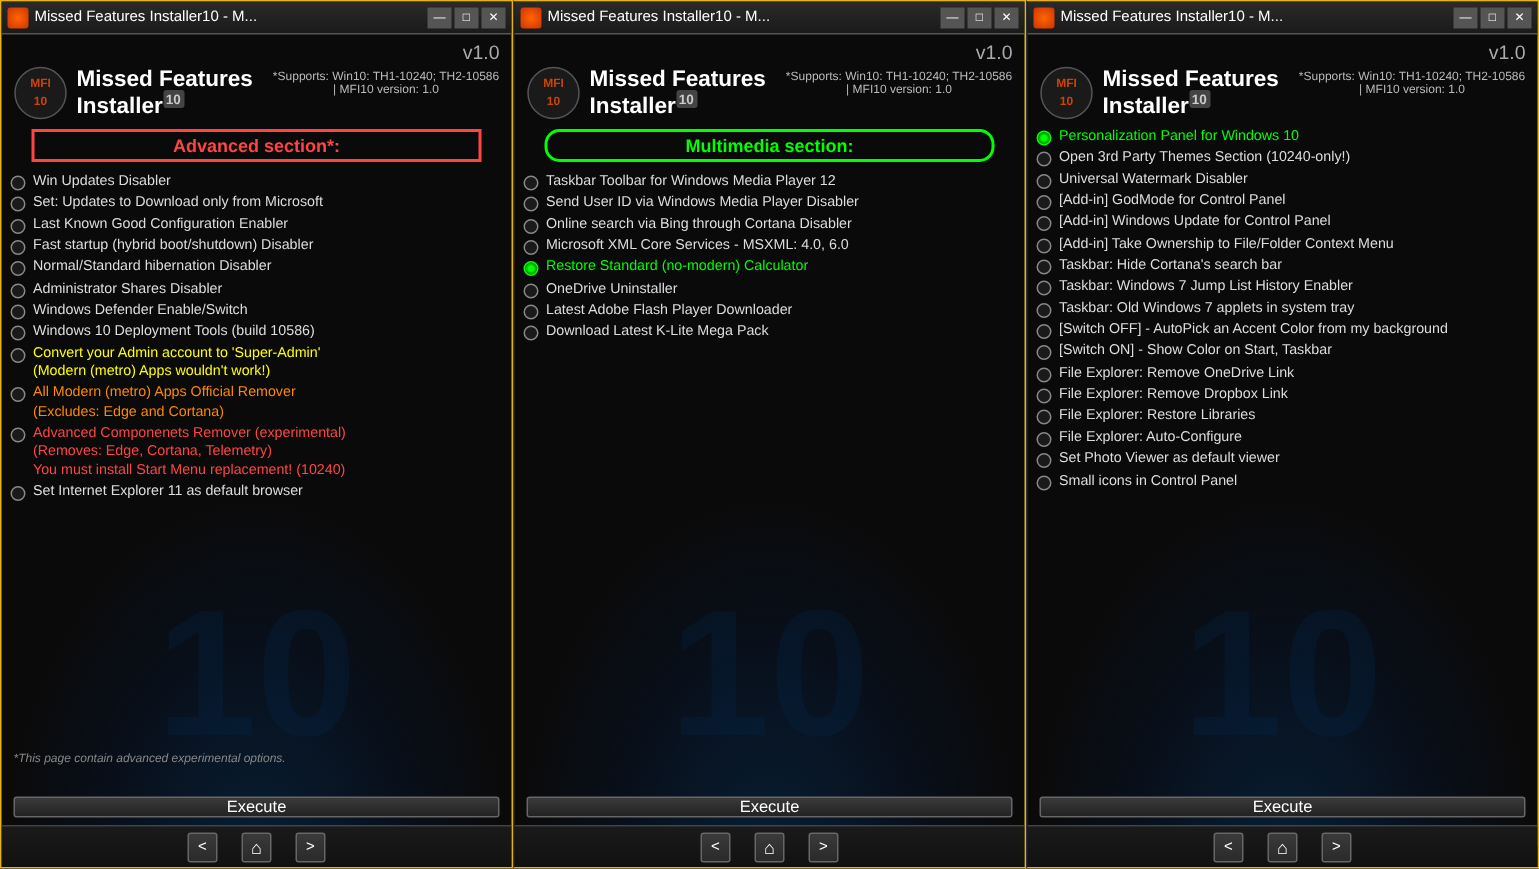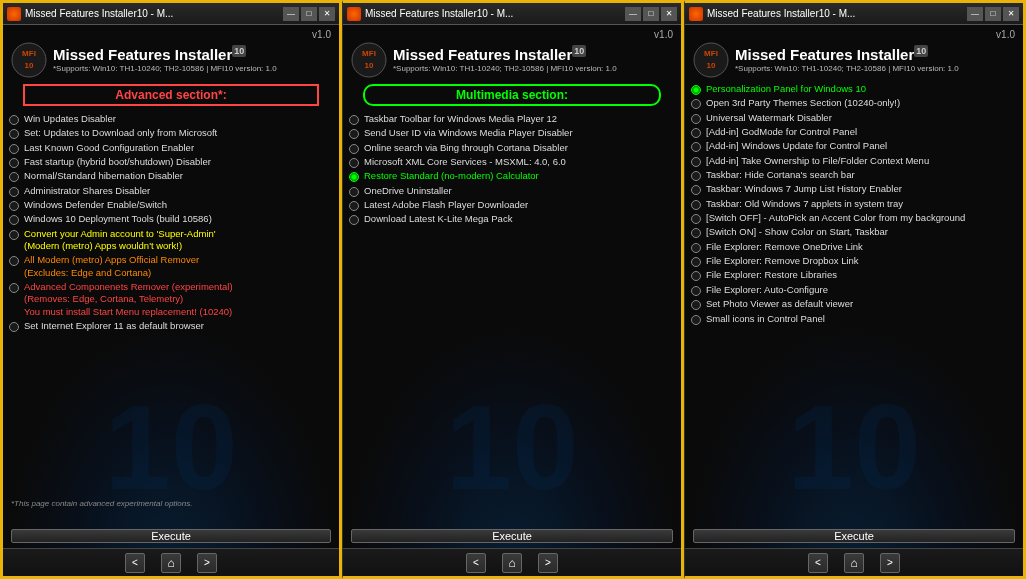--- a/index.html
+++ b/index.html
@@ -10,21 +10,21 @@
       display: flex;
       flex-direction: row;
       font-family: Arial, sans-serif;
       overflow: hidden;
     }
 
     .window {
       width: 342px;
       height: 579px;
       background: #0a0a0a;
-      border: 3px solid #eab308;
+      border: 1px solid #eab308;
       display: flex;
       flex-direction: column;
       position: relative;
       overflow: hidden;
     }
 
     
     .window::before {
       content: '';
       position: absolute;
@@ -95,40 +95,40 @@
     }
 
     
     .header-area {
       padding: 4px 8px 2px 8px;
       flex-shrink: 0;
     }
 
     .version-text {
       color: #aaa;
-      font-size: 10px;
+      font-size: 13px;
       text-align: right;
     }
 
     .logo-row {
       display: flex;
       align-items: center;
       gap: 6px;
       margin-top: 2px;
     }
 
     .logo-icon {
       width: 36px;
       height: 36px;
       flex-shrink: 0;
     }
 
     .app-title-block {
       display: flex;
-      flex-direction: column;
+      flex-direction: row;
     }
 
     .app-title {
       color: #fff;
       font-size: 15px;
       font-weight: bold;
       line-height: 1.1;
     }
 
     .app-title sup {
@@ -137,20 +137,21 @@
       background: #444;
       padding: 1px 2px;
       border-radius: 2px;
       vertical-align: super;
     }
 
     .app-subtitle {
       color: #bbb;
       font-size: 8px;
       margin-top: 1px;
+      text-align: center;
     }
 
     
     .section-title-box {
       margin: 4px 20px;
       border: 2px solid;
       text-align: center;
       padding: 2px 4px;
       font-size: 12px;
       font-weight: bold;

